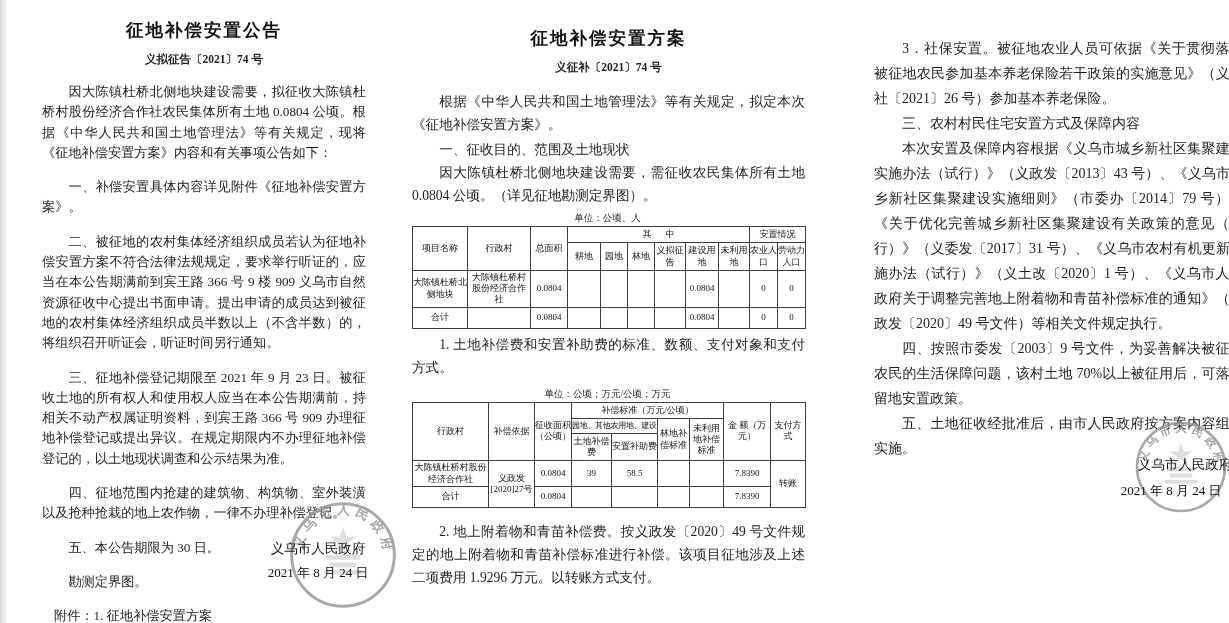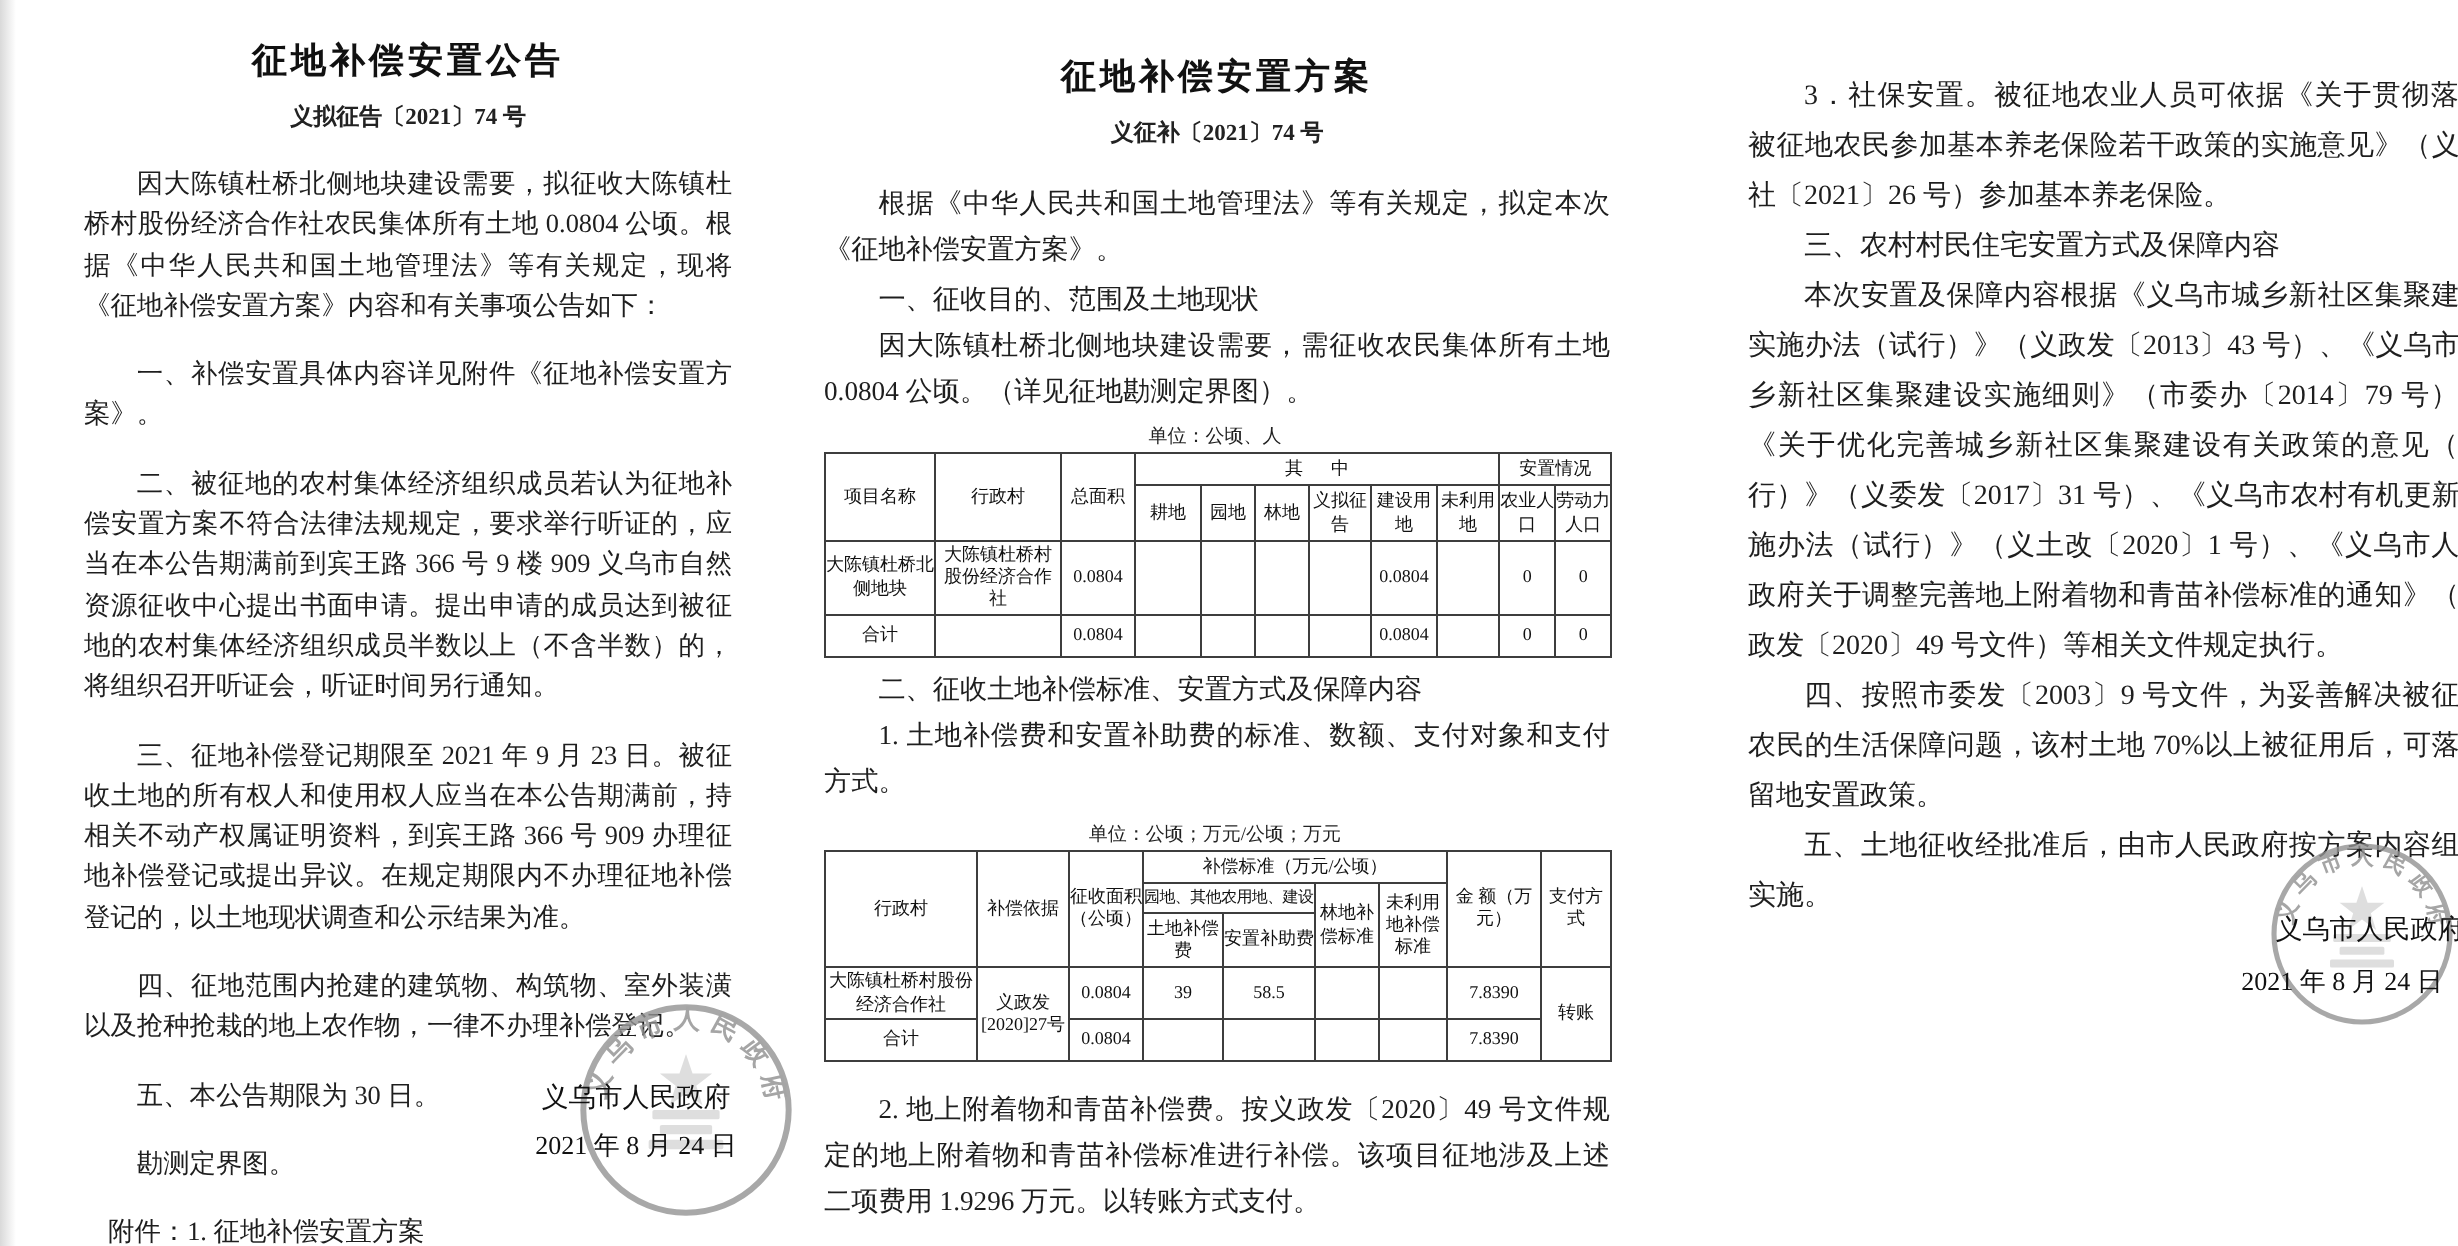--- a/index.html
+++ b/index.html
@@ -159,21 +159,20 @@
           <td></td>
           <td></td>
           <td>0.0804</td>
           <td></td>
           <td>0</td>
           <td>0</td>
         </tr>
       </tbody>
         </table>
 
-      <p class="mt">二、征收土地补偿标准、安置方式及保障内容</p>
       <p>1. 土地补偿费和安置补助费的标准、数额、支付对象和支付方式。</p>
 
       <div class="unit-note" style="margin-top:9px">单位：公顷；万元/公顷；万元</div>
       <table>
         <colgroup>
           <col style="width:76px">
             <col style="width:46px">
             <col style="width:37px">
           <col style="width:40px">
             <col style="width:46px">

